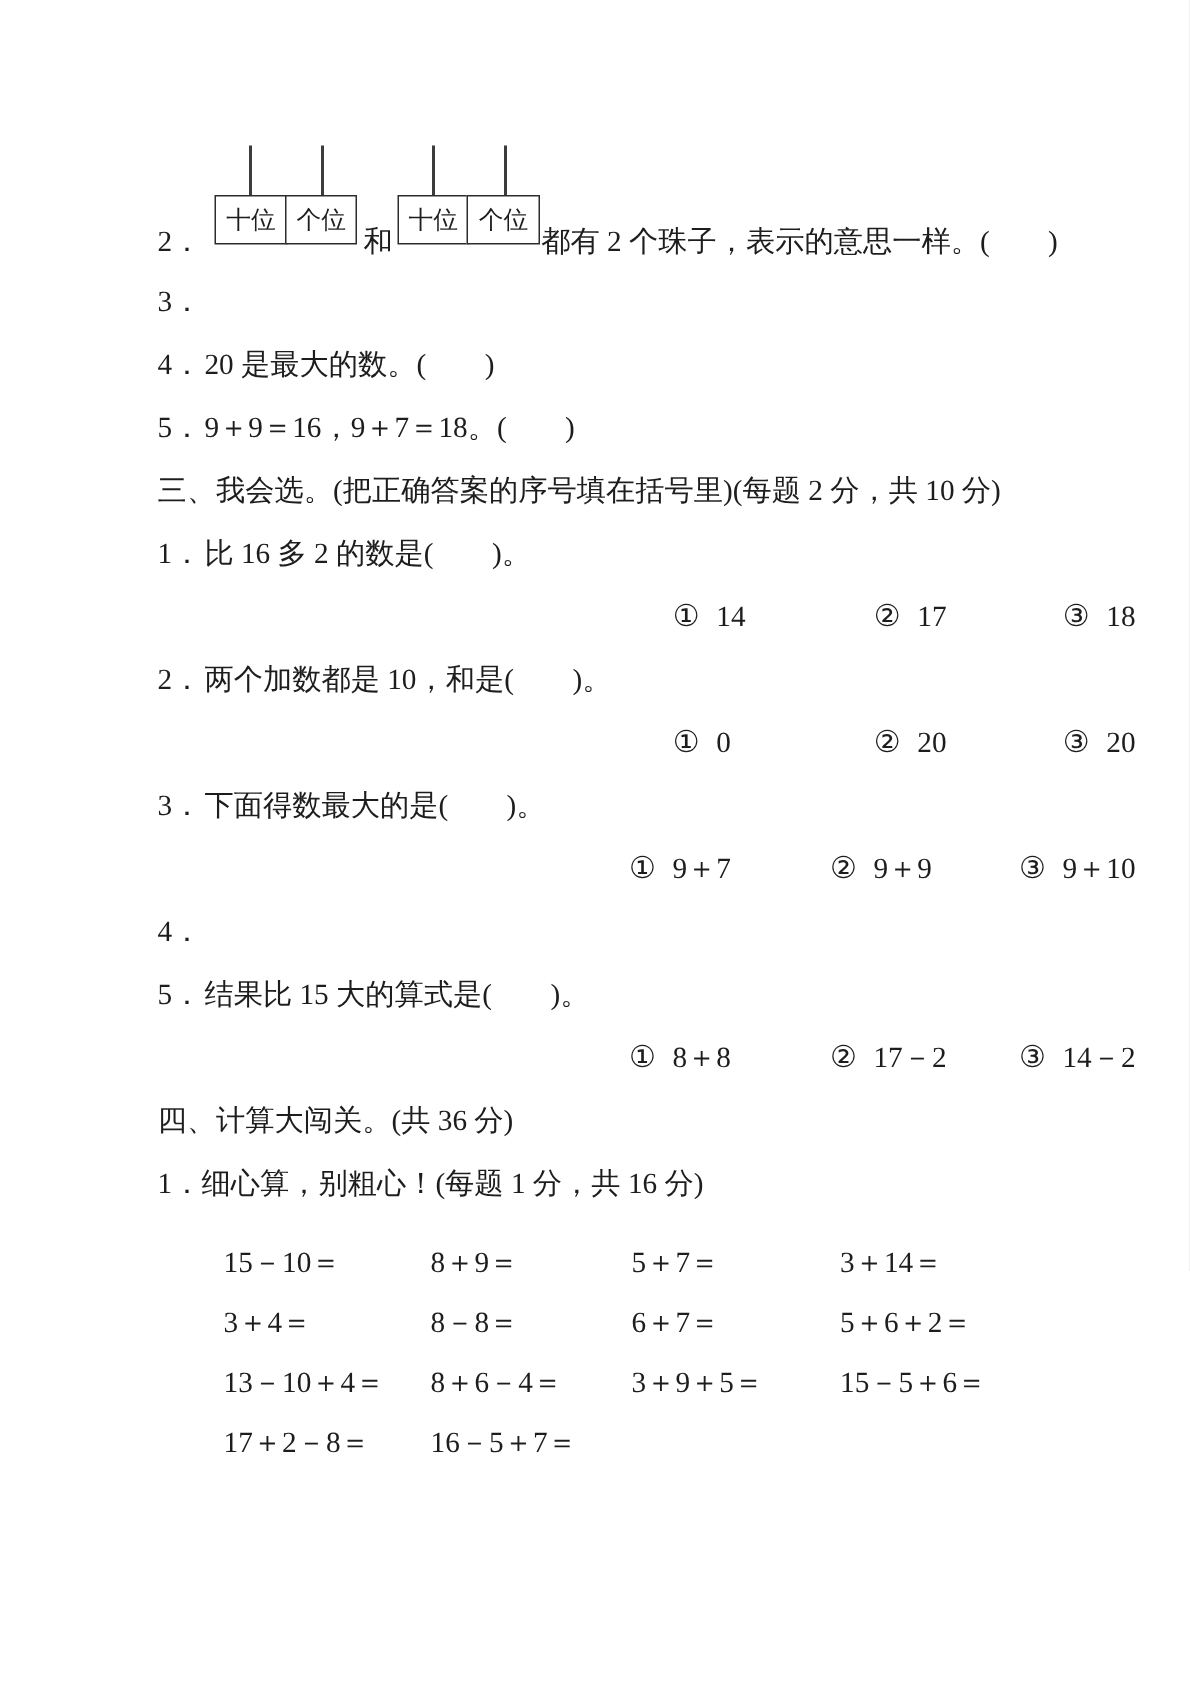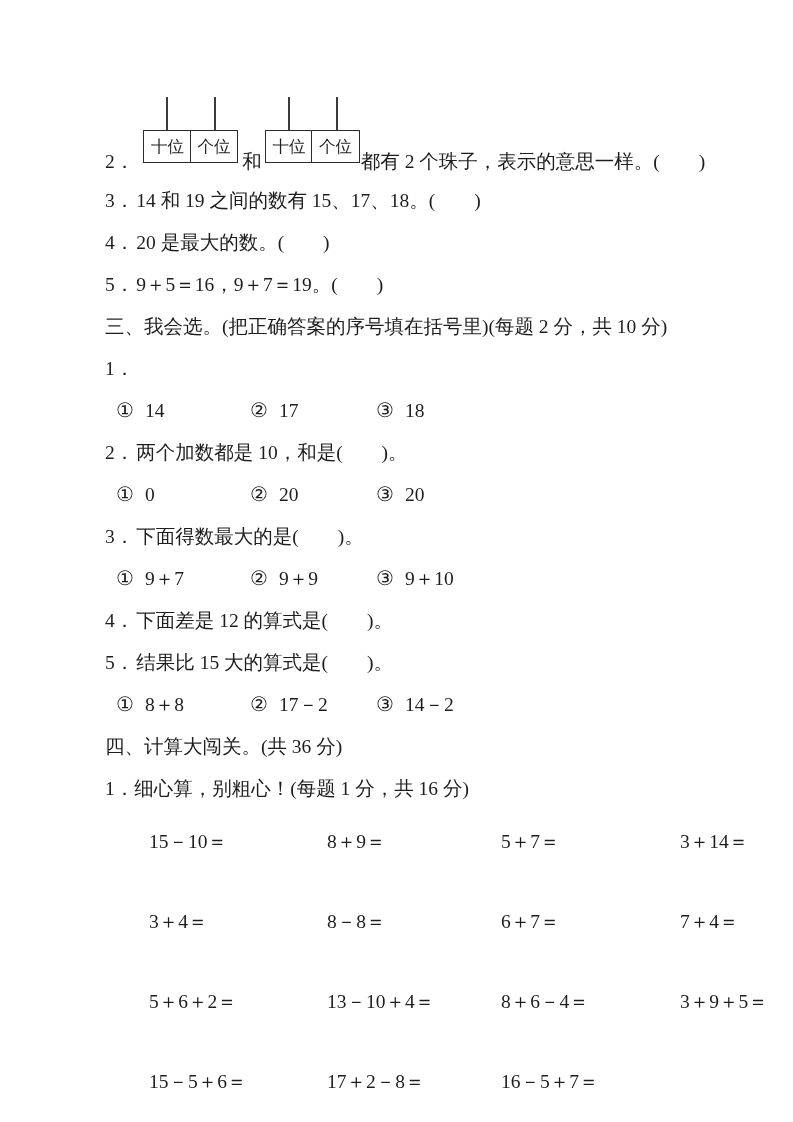--- a/index.html
+++ b/index.html
@@ -81,33 +81,32 @@
     align-items: center;
     justify-content: center;
     font-size: 16.5px;
     background: #fff;
   }
   .frame .cell + .cell { margin-left: -1.6px; }
   .ab-gap1 { margin-left: 9px; }
   .ab-gap2 { margin: 0 3px; }
 
   
-  .opts { padding-left: 11px; }
+  .opts { padding-left: 11px; justify-content: flex-end; }
   .opt  { display: inline-block; }
   .opt-1 { width: 134px; }
   .opt-2 { width: 126px; }
   .mk { margin-right: 11px; font-size: 20px; }
 
   
   .calc-grid {
     margin-left: 44px;
     margin-top: 12px;
     display: grid;
     grid-template-columns: 138px 134px 139px auto;
-    gap: 40px;
   }
   .calc-cell {
     height: 40px;
     display: flex;
     align-items: center;
     white-space: nowrap;
   }
 </style>
 </head>
 <body>
@@ -139,37 +138,37 @@
       <span class="frame">
         <span class="cell">十位</span>
         <span class="cell">个位</span>
       </span>
     </span>
     <span class="txt">都有 2 个珠子，表示的意思一样。(　　)</span>
   </div>
 
   <div class="line">
     <span class="qnum">3．</span>
-    <span>14 和 19 之间的数有 15、17、18。(　　)</span>
   </div>
   <div class="line">
     <span class="qnum">4．</span>
     <span>20 是最大的数。(　　)</span>
   </div>
   <div class="line">
     <span class="qnum">5．</span>
-    <span>9＋5＝16，9＋7＝19。(　　)</span>
+    <span>9＋9＝16，9＋7＝18。(　　)</span>
   </div>
 
   <div class="line">
     <span>三、我会选。(把正确答案的序号填在括号里)(每题 2 分，共 10 分)</span>
   </div>
 
   <div class="line">
     <span class="qnum">1．</span>
+    <span>比 16 多 2 的数是(　　)。</span>
   </div>
   <div class="line opts">
     <span class="opt opt-1"><span class="mk">①</span><span>14</span></span>
     <span class="opt opt-2"><span class="mk">②</span><span>17</span></span>
     <span class="opt"><span class="mk">③</span><span>18</span></span>
   </div>
 
   <div class="line">
     <span class="qnum">2．</span>
     <span>两个加数都是 10，和是(　　)。</span>
@@ -185,21 +184,20 @@
     <span>下面得数最大的是(　　)。</span>
   </div>
   <div class="line opts">
     <span class="opt opt-1"><span class="mk">①</span><span>9＋7</span></span>
     <span class="opt opt-2"><span class="mk">②</span><span>9＋9</span></span>
     <span class="opt"><span class="mk">③</span><span>9＋10</span></span>
   </div>
 
   <div class="line">
     <span class="qnum">4．</span>
-    <span>下面差是 12 的算式是(　　)。</span>
   </div>
 
   <div class="line">
     <span class="qnum">5．</span>
     <span>结果比 15 大的算式是(　　)。</span>
   </div>
   <div class="line opts">
     <span class="opt opt-1"><span class="mk">①</span><span>8＋8</span></span>
     <span class="opt opt-2"><span class="mk">②</span><span>17－2</span></span>
     <span class="opt"><span class="mk">③</span><span>14－2</span></span>
@@ -213,21 +211,20 @@
   </div>
 
   <div class="calc-grid">
     <div class="calc-cell">15－10＝</div>
     <div class="calc-cell">8＋9＝</div>
     <div class="calc-cell">5＋7＝</div>
     <div class="calc-cell">3＋14＝</div>
     <div class="calc-cell">3＋4＝</div>
     <div class="calc-cell">8－8＝</div>
     <div class="calc-cell">6＋7＝</div>
-    <div class="calc-cell">7＋4＝</div>
     <div class="calc-cell">5＋6＋2＝</div>
     <div class="calc-cell">13－10＋4＝</div>
     <div class="calc-cell">8＋6－4＝</div>
     <div class="calc-cell">3＋9＋5＝</div>
     <div class="calc-cell">15－5＋6＝</div>
     <div class="calc-cell">17＋2－8＝</div>
     <div class="calc-cell">16－5＋7＝</div>
   </div>
 
 </div>

